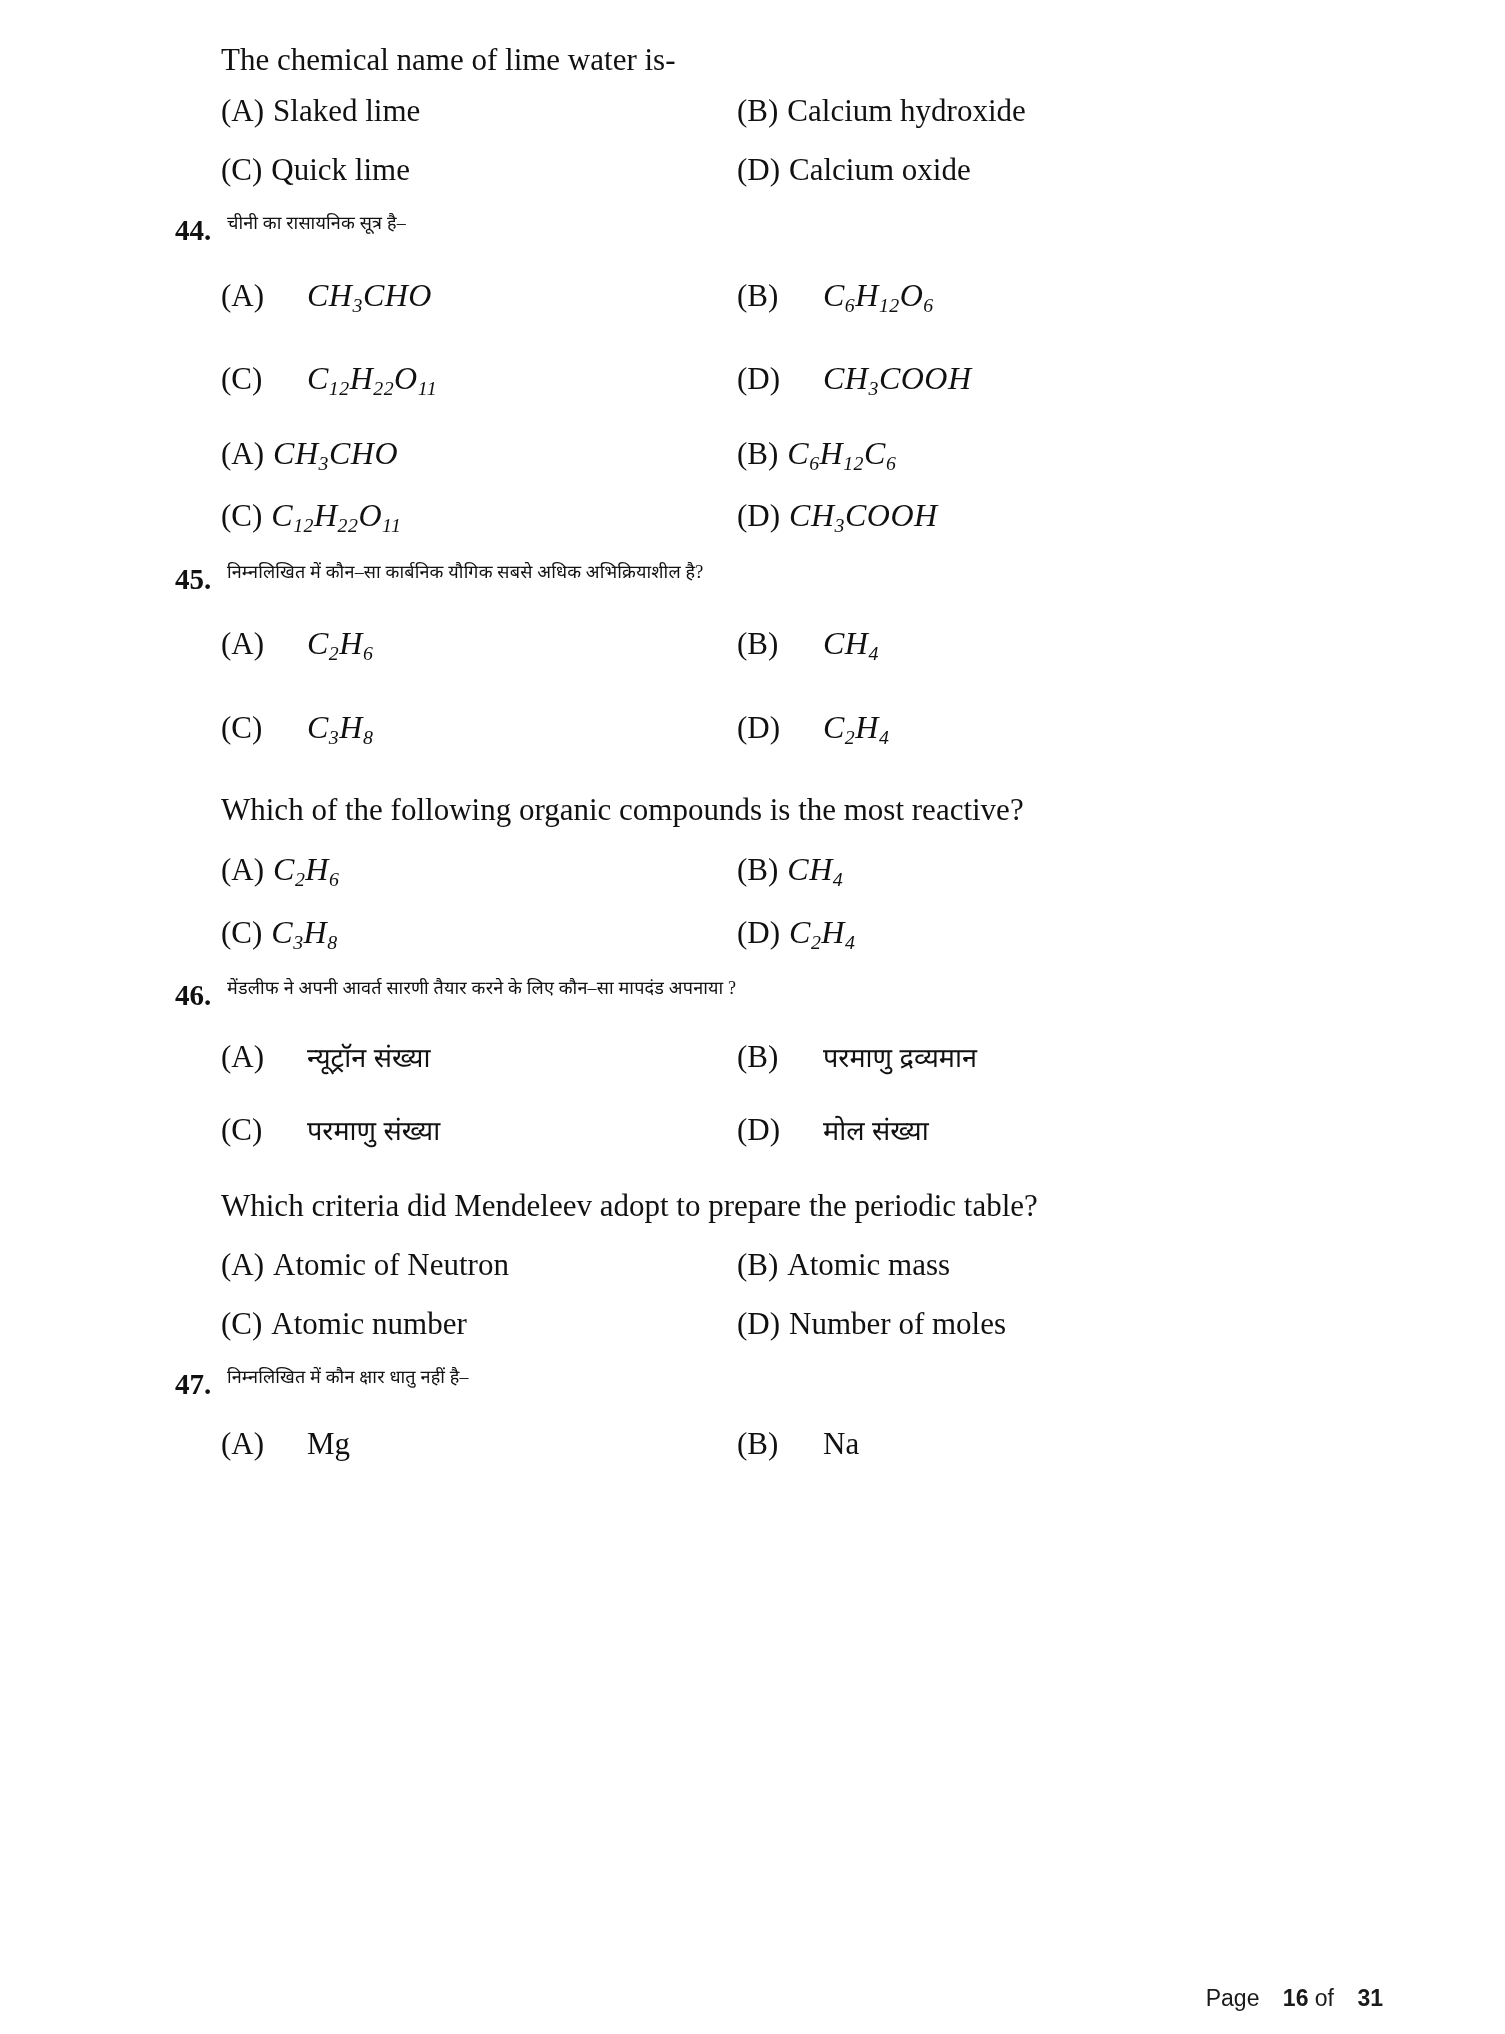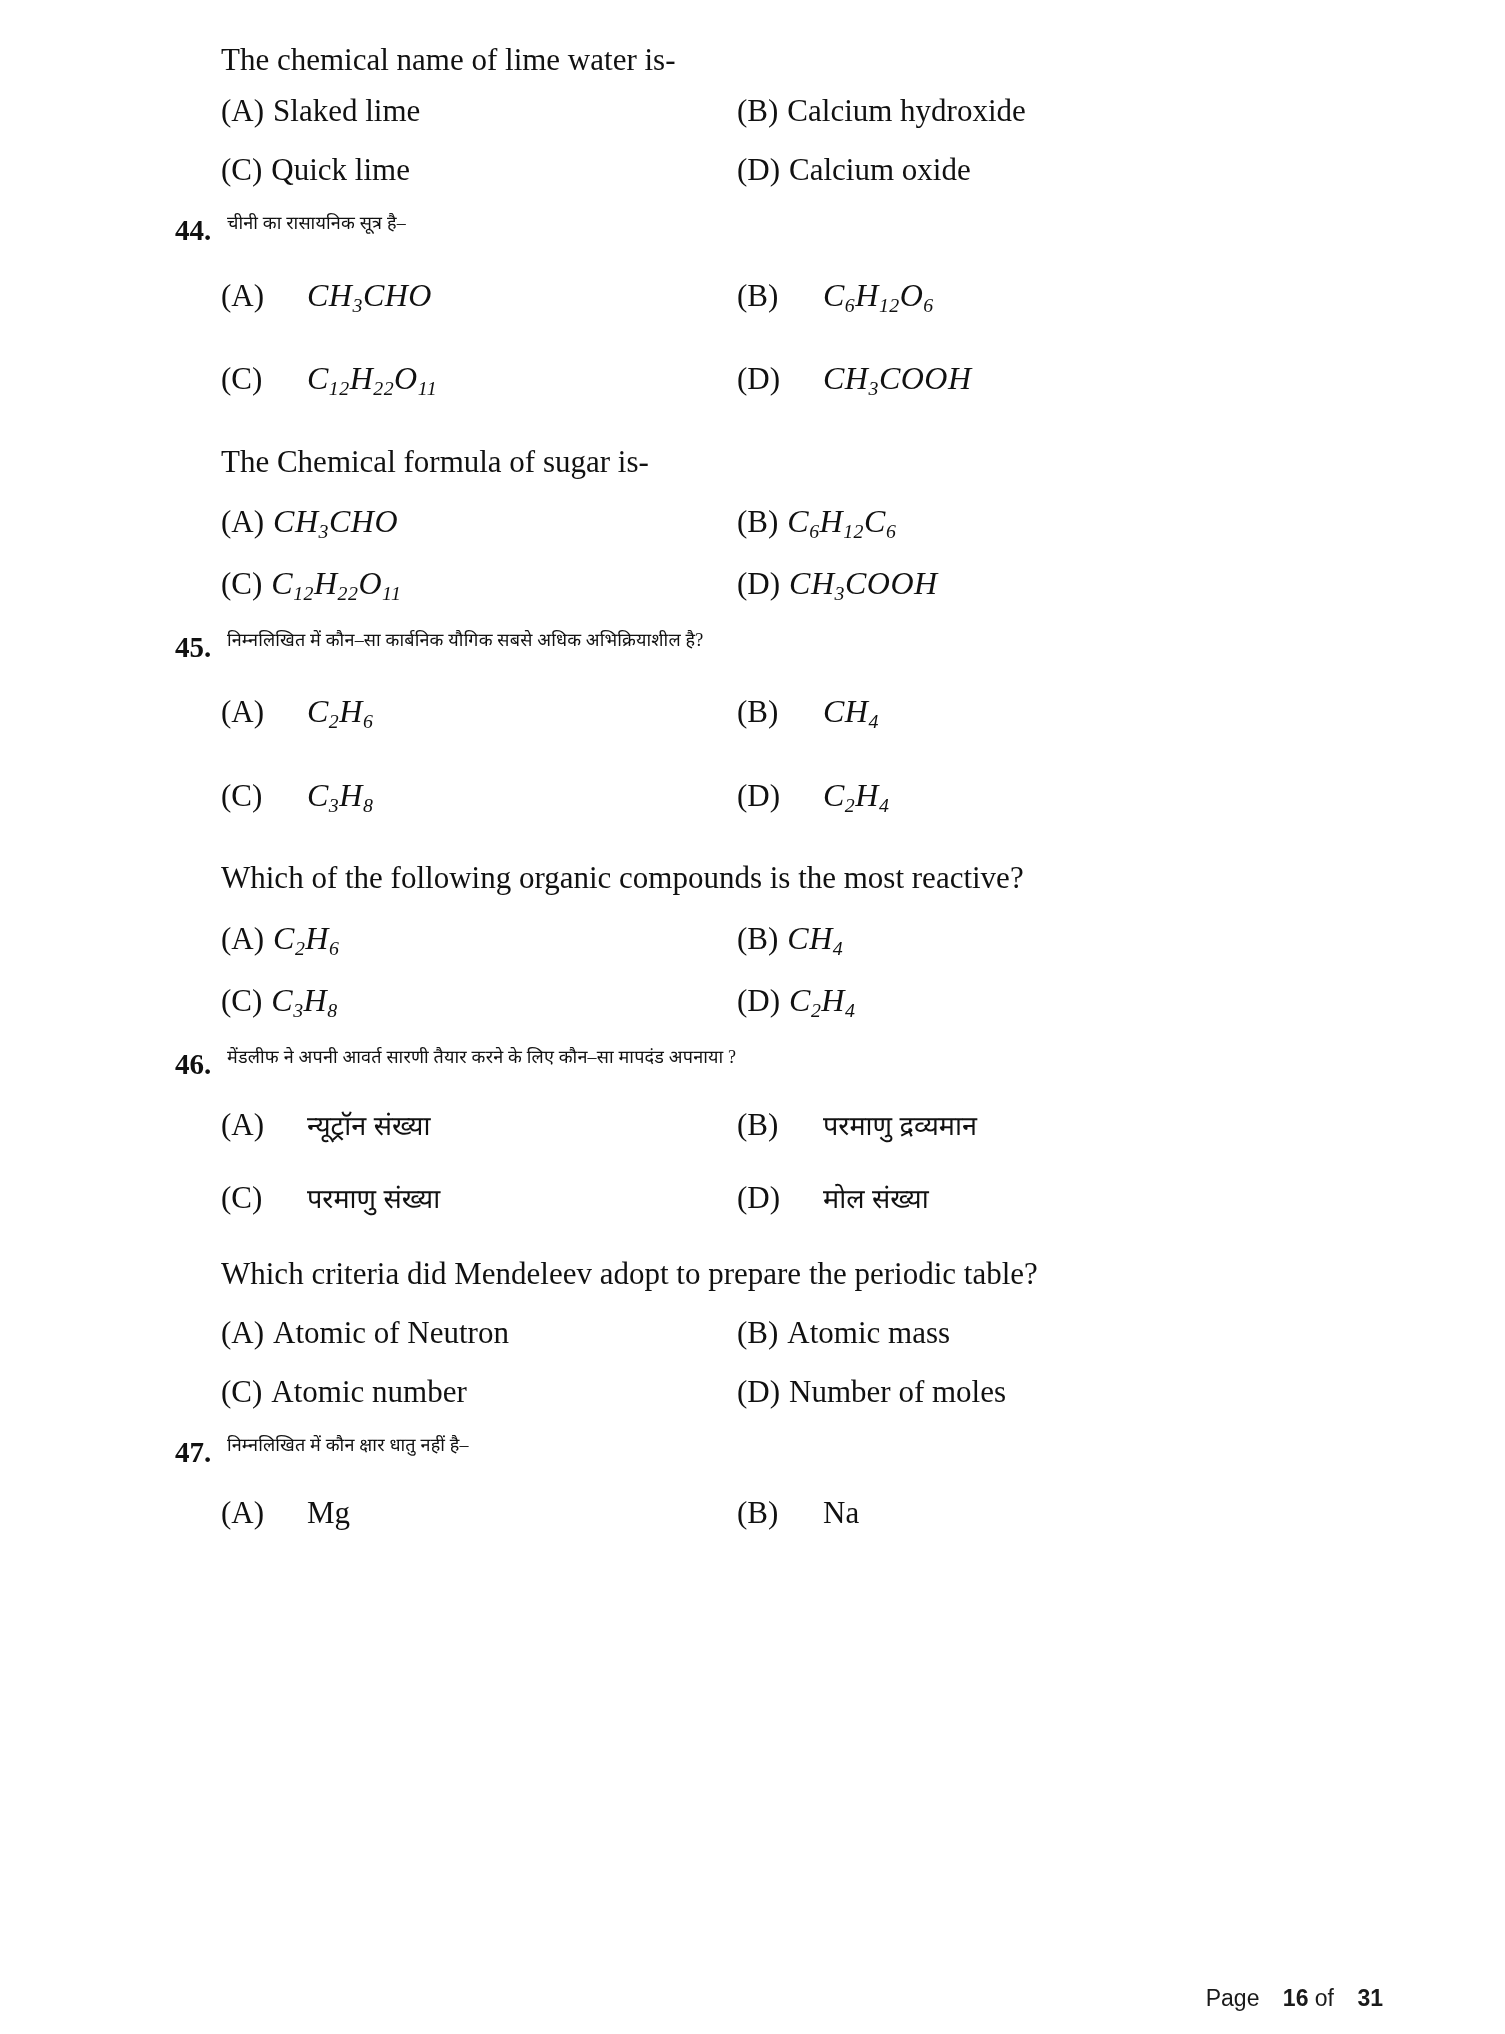--- a/index.html
+++ b/index.html
@@ -158,21 +158,20 @@
     <div class="opt col-l">
       <span class="opt-label wide">(C)</span>
       <span class="opt-text formula"><span>C</span><sub>12</sub><span>H</span><sub>22</sub><span>O</span><sub>11</sub></span>
     </div>
     <div class="opt col-r">
       <span class="opt-label wide">(D)</span>
       <span class="opt-text formula"><span>CH</span><sub>3</sub><span>COOH</span></span>
     </div>
   </div>
 
-  <div class="stem-en stem-row">The Chemical formula of sugar is-</div>
 
   <div class="opts r-en">
     <div class="opt col-l">
       <span class="opt-label tight">(A)</span>
       <span class="opt-text formula"><span>CH</span><sub>3</sub><span>CHO</span></span>
     </div>
     <div class="opt col-r">
       <span class="opt-label tight">(B)</span>
       <span class="opt-text formula"><span>C</span><sub>6</sub><span>H</span><sub>12</sub><span>C</span><sub>6</sub></span>
     </div>

